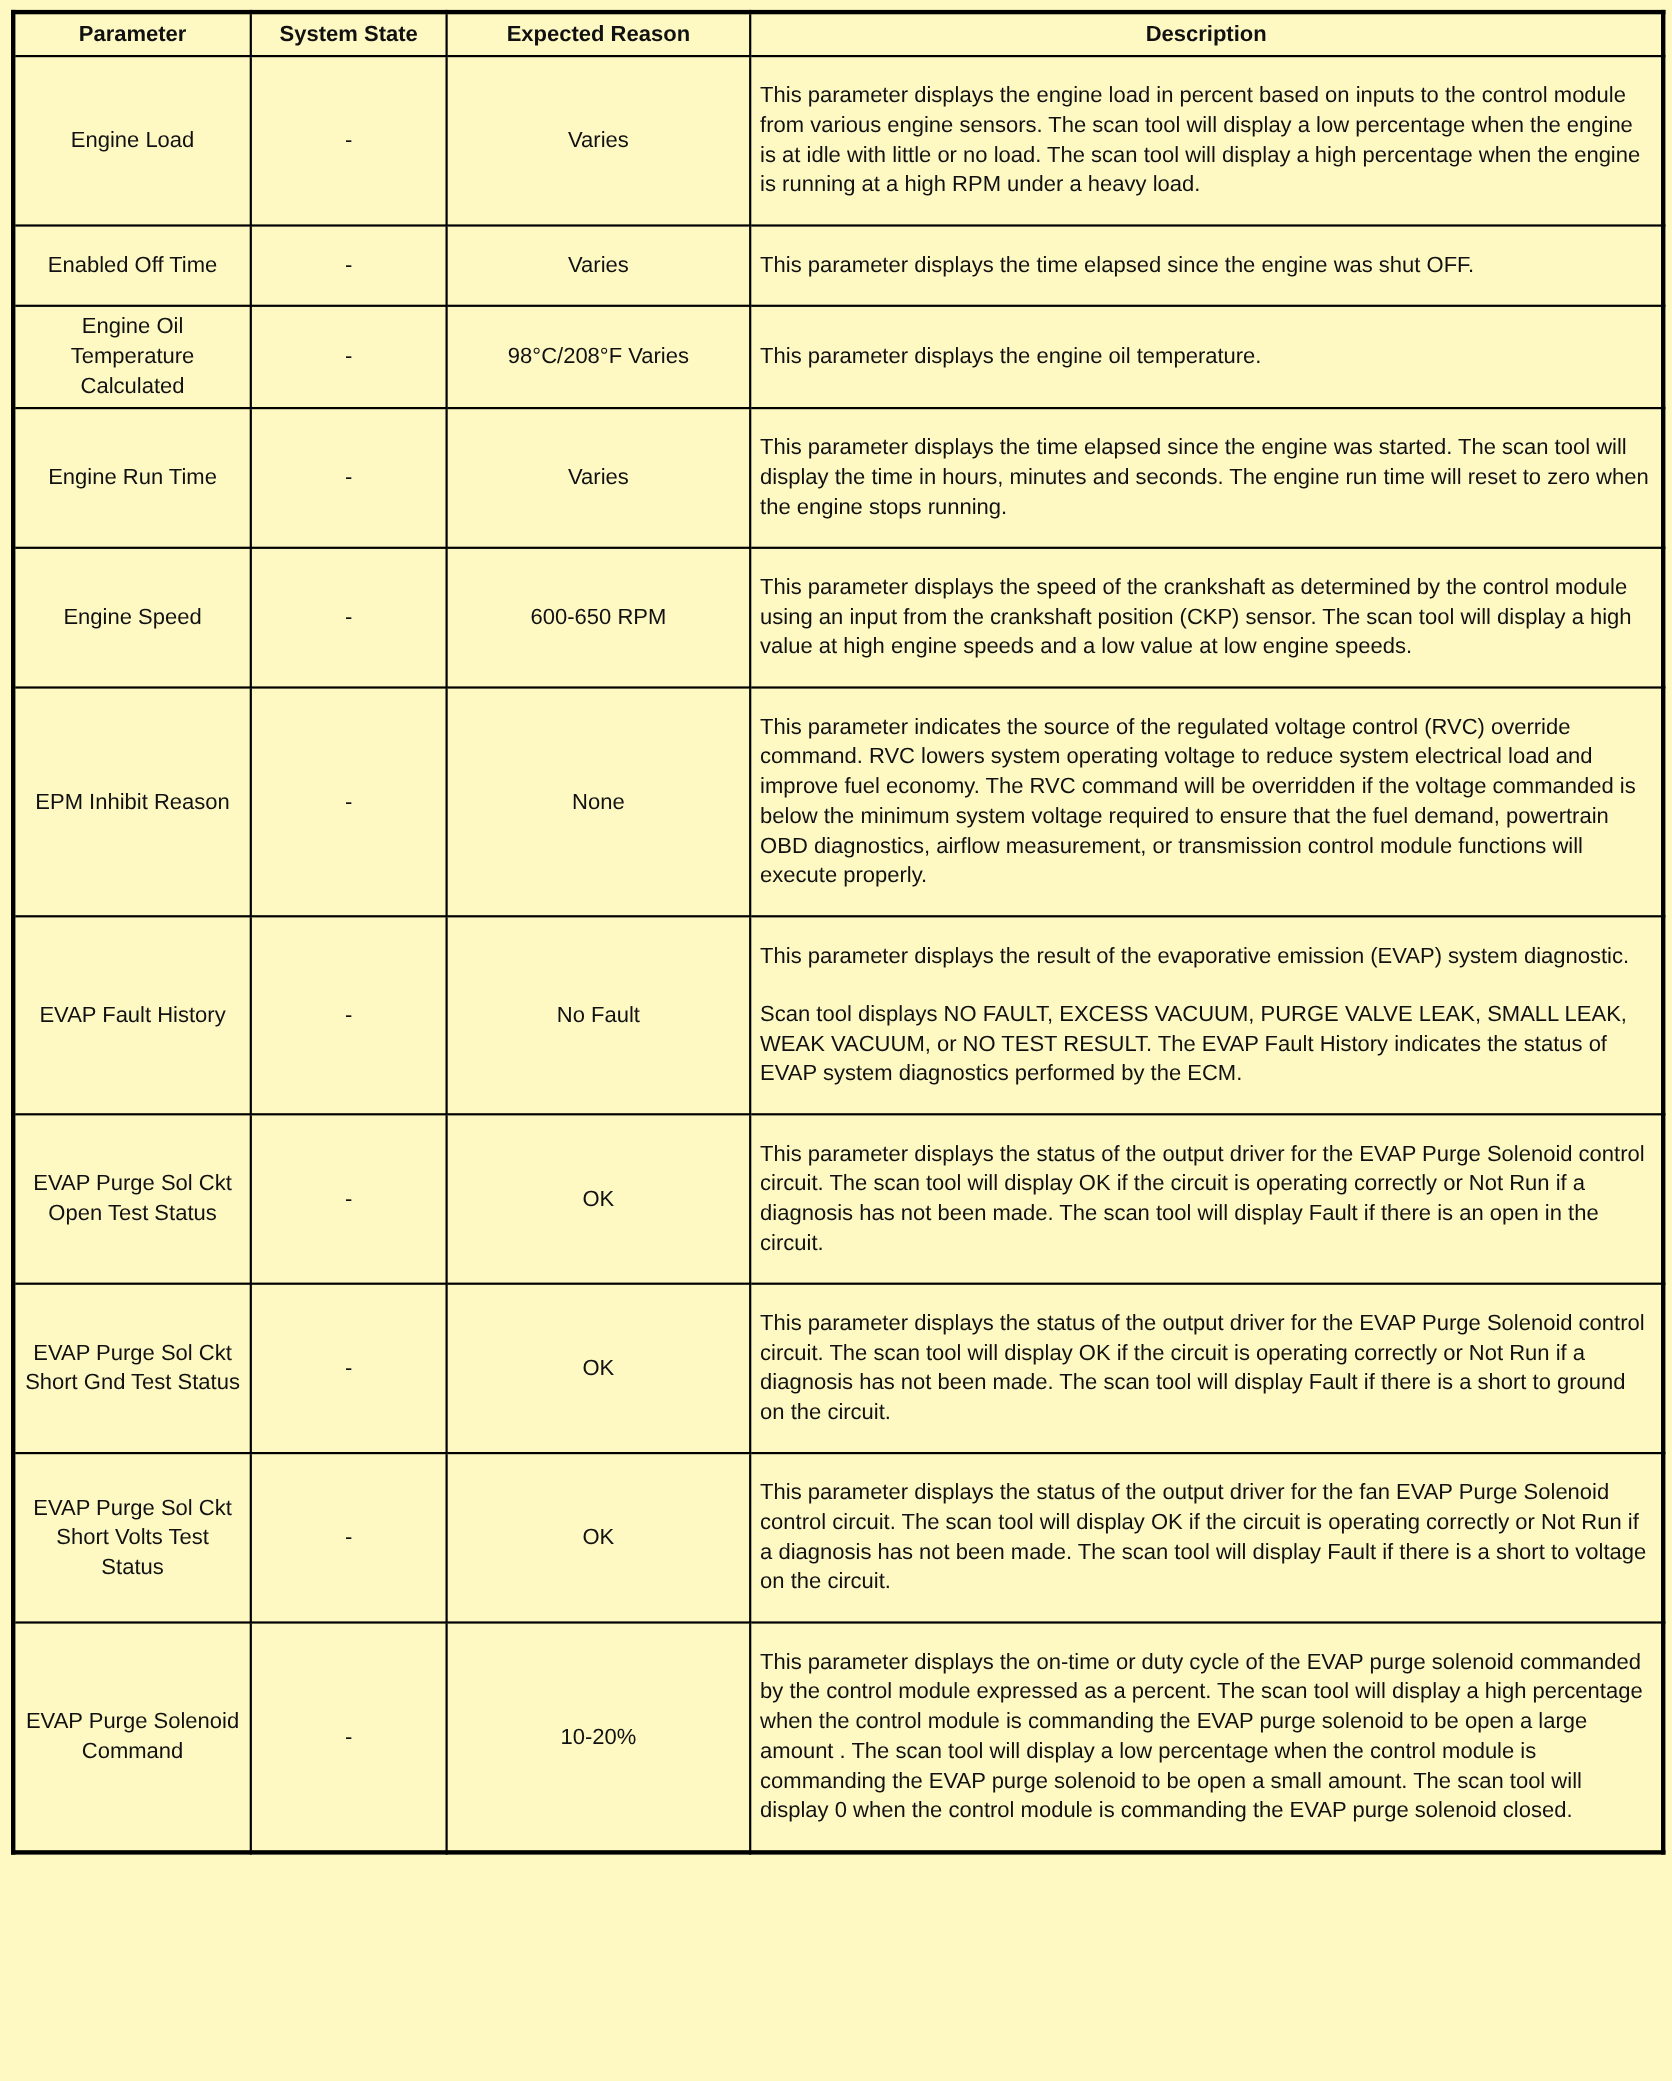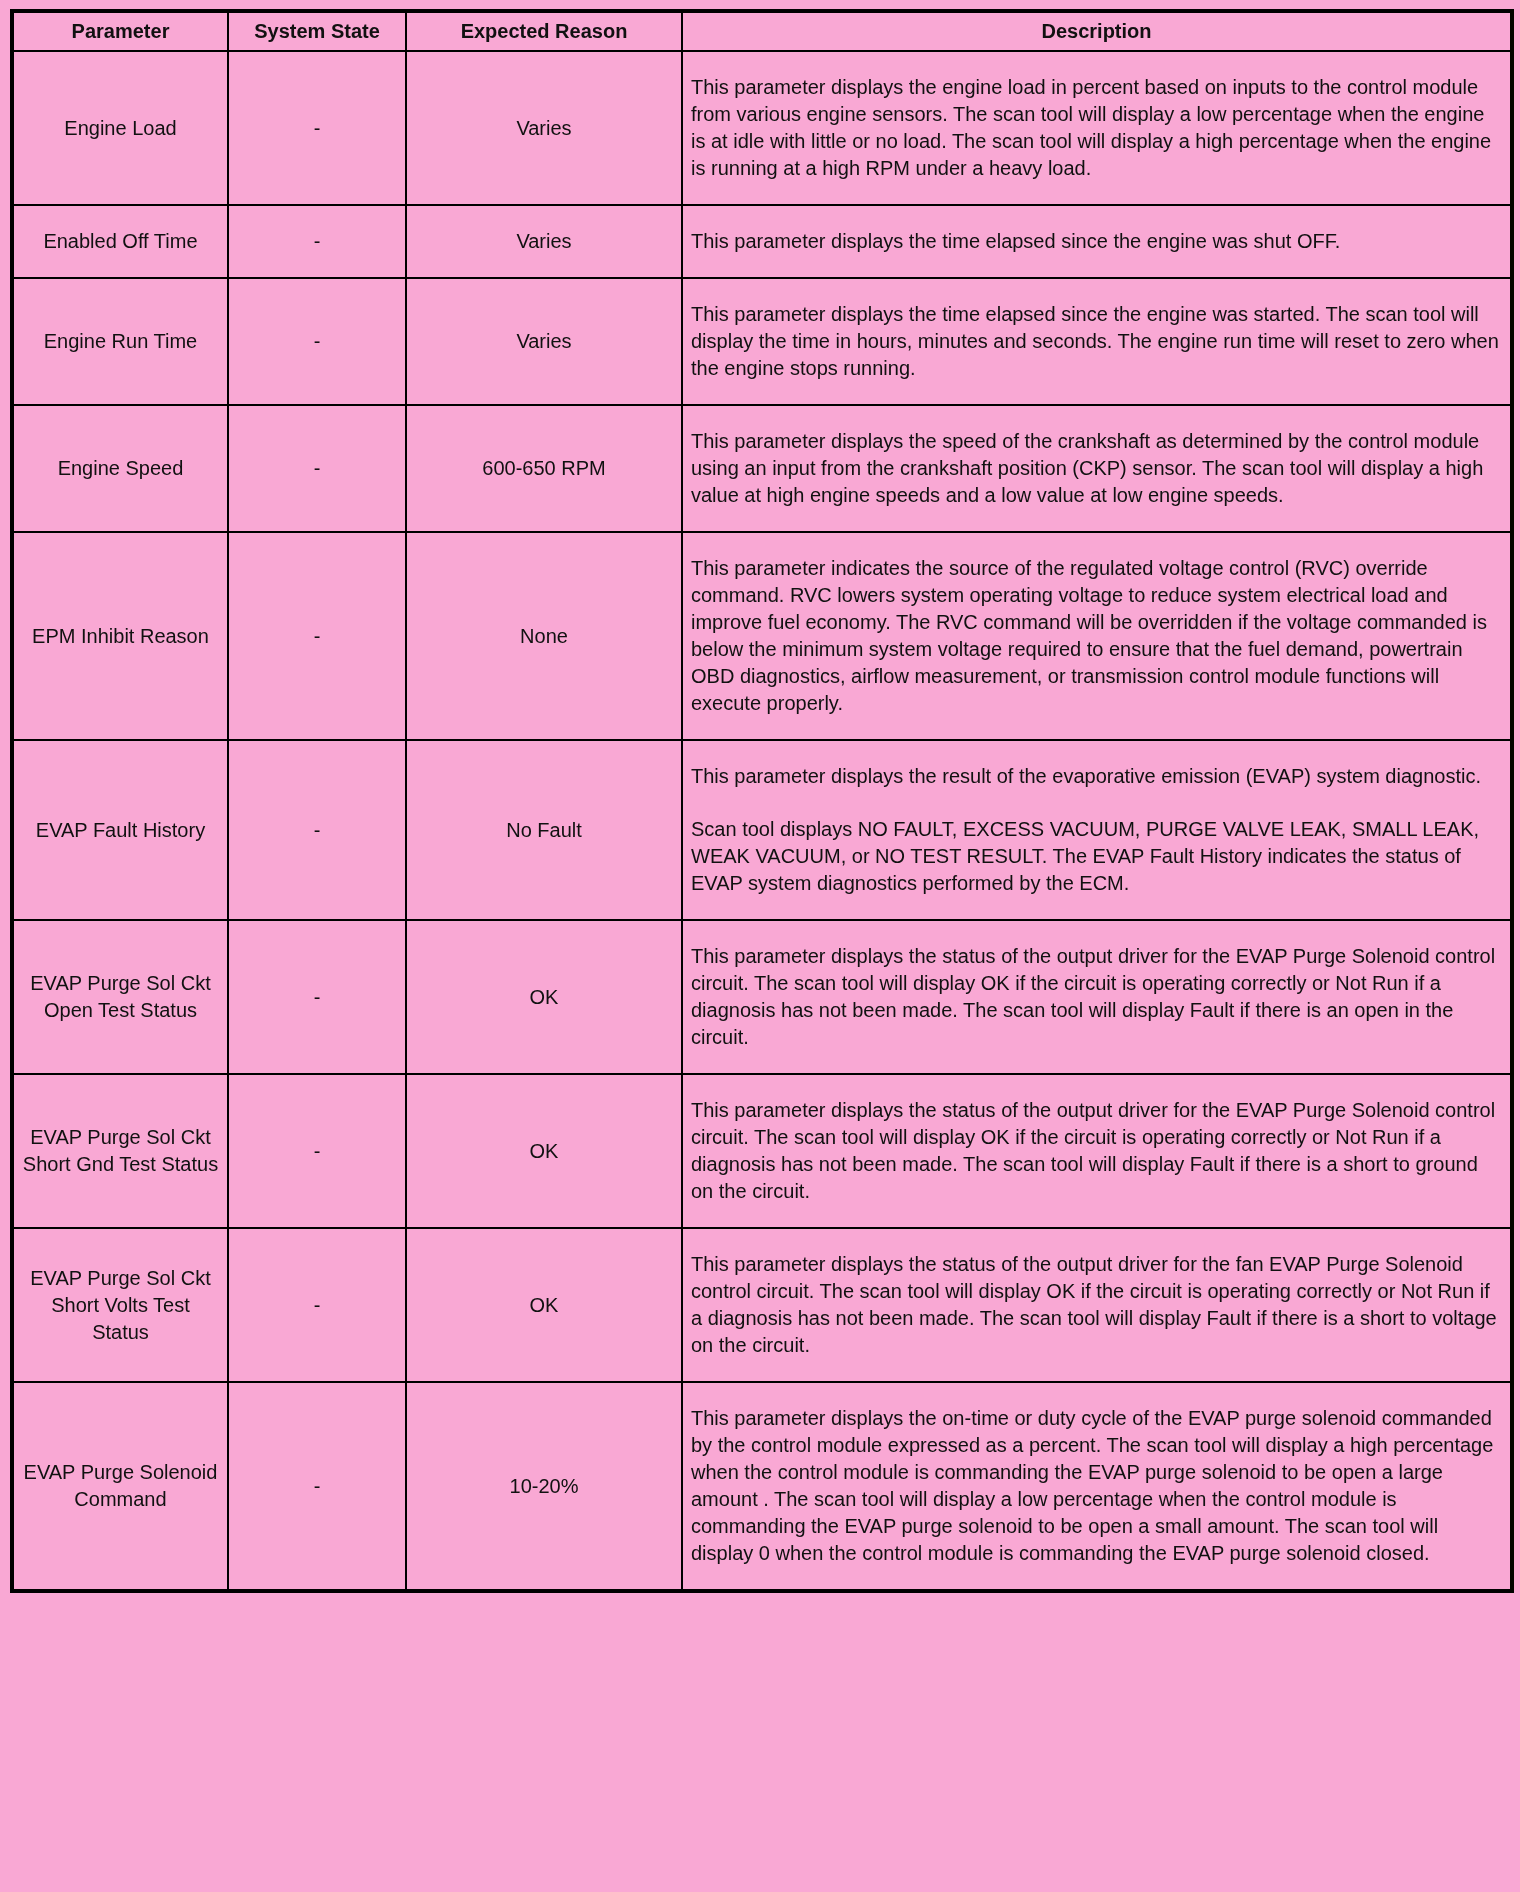--- a/index.html
+++ b/index.html
@@ -7,21 +7,21 @@
     padding: 0;
     background: #ffffff;
     font-family: "Liberation Sans", sans-serif;
     color: #111111;
   }
   .page {
     width: 1520px;
     min-height: 1892px;
     box-sizing: border-box;
     padding: 9px 10px;
-    background: #f9a8d4;
+    background: #fef9c3;
   }
   table.data-table {
     width: 100%;
     border-collapse: collapse;
     table-layout: fixed;
     border: 4px solid #000000;
   }
   th, td {
     border: 2px solid #000000;
     font-size: 20px;
@@ -90,20 +90,28 @@
 
   <tr>
     <td class="param">Enabled Off Time</td>
     <td class="state">-</td>
     <td class="expected">Varies</td>
     <td class="desc">
             <p>This parameter displays the time elapsed since the engine was shut OFF.</p>
           </td>
   </tr>
 
+  <tr>
+    <td class="param">Engine Oil Temperature Calculated</td>
+    <td class="state">-</td>
+    <td class="expected">98°C/208°F Varies</td>
+    <td class="desc">
+            <p>This parameter displays the engine oil temperature.</p>
+          </td>
+  </tr>
 
   <tr>
     <td class="param">Engine Run Time</td>
     <td class="state">-</td>
     <td class="expected">Varies</td>
     <td class="desc">
             <p>This parameter displays the time elapsed since the engine was started. The scan tool will display the time in hours, minutes and seconds. The engine run time will reset to zero when the engine stops running.</p>
           </td>
   </tr>
 

